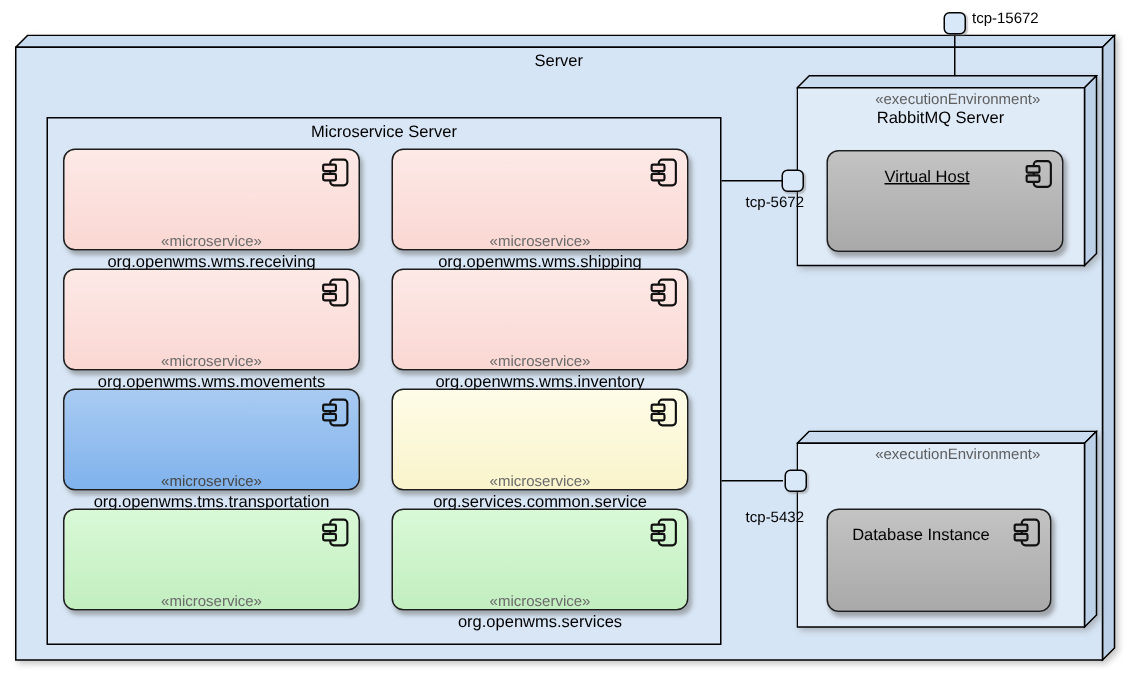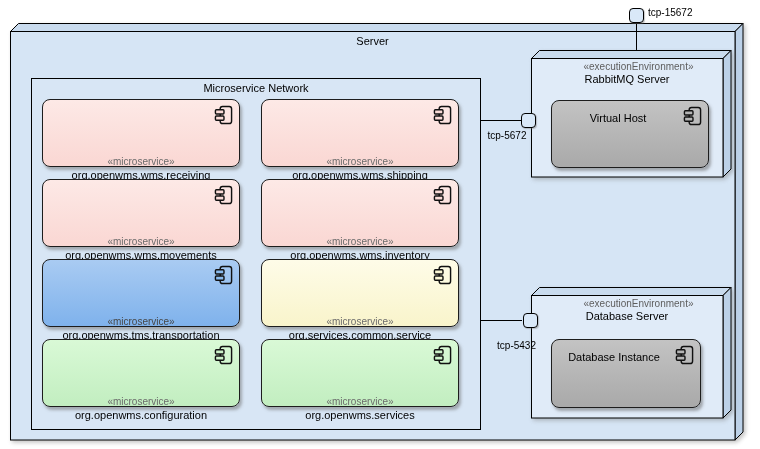--- a/index.html
+++ b/index.html
@@ -50,21 +50,21 @@
   .cicon { position:absolute; top:5px; right:6px; width:19px; height:20px; }
   .ci-body { fill:none; stroke:#111; stroke-width:1.5; }
   .ci-tab  { fill:var(--bg,#fff); stroke:#111; stroke-width:1.5; }
 
   .comp {
     position:absolute; box-sizing:border-box;
     border:1px solid #1d1d1d; border-radius:8px;
     box-shadow:2px 3px 3px rgba(95,95,95,.5);
     text-align:center; padding-top:10px;
   }
-  #vh  { left:551px; top:100px; width:158px; height:68px; }
+  #vh  { left:551px; top:100px; width:158px; height:68px;text-decoration:underline; }
   #dbi { left:551px; top:339px; width:150px; height:69px; }
   .comp .msname { padding-right:24px; }
 
   .line { position:absolute; background:#000; }
   .port {
     position:absolute; width:15px; height:15px; box-sizing:border-box;
     background:#d9e8f8; border:1.5px solid #000; border-radius:4px;
     box-shadow:1px 1px 1px rgba(120,120,120,.4);
   }
   .portlabel { position:absolute; font-size:10px; white-space:nowrap; }
@@ -75,21 +75,21 @@
 <div id="canvas">
 
   <svg class="nodesvg" style="left:10px;top:23px" width="734" height="418">
     <polygon class="bevelT" points="0.5,8.5 8.5,0.5 733,0.5 725,8.5"></polygon>
     <polygon class="bevelR" points="725,8.5 733,0.5 733,409 725,417"></polygon>
     <rect class="face" x="0.5" y="8.5" width="724.5" height="408.5"></rect>
   </svg>
   <div class="node-title" style="left:10px;top:35px;width:725px">Server</div>
 
   <div id="network"></div>
-  <div id="network-title">Microservice Network</div>
+  <div id="network-title">Microservice Server</div>
 
   <div class="line" style="left:636px;top:23px;width:1px;height:28px"></div>
   <div class="line" style="left:481px;top:120px;width:41px;height:1px"></div>
   <div class="line" style="left:481px;top:320px;width:41px;height:1px"></div>
 
   <svg class="nodesvg" style="left:531px;top:50px" width="201" height="128">
     <polygon class="bevelT" points="0.5,8.5 8.5,0.5 200,0.5 192,8.5"></polygon>
     <polygon class="bevelR" points="192,8.5 200,0.5 200,119 192,127"></polygon>
     <rect class="face2" x="0.5" y="8.5" width="191.5" height="118.5"></rect>
   </svg>
@@ -103,21 +103,20 @@
       <rect class="ci-tab" x="1.5" y="11.5" width="9" height="4.5" rx="1"></rect>
     </svg>
   </div>
 
   <svg class="nodesvg" style="left:531px;top:287px" width="201" height="132">
     <polygon class="bevelT" points="0.5,8.5 8.5,0.5 200,0.5 192,8.5"></polygon>
     <polygon class="bevelR" points="192,8.5 200,0.5 200,123 192,131"></polygon>
     <rect class="face2" x="0.5" y="8.5" width="191.5" height="122.5"></rect>
   </svg>
   <div class="env-stereo" style="top:298px">«executionEnvironment»</div>
-  <div class="env-title" style="top:310px">Database Server</div>
   <div id="dbi" class="comp c-gray">
     <div class="msname">Database Instance</div>
     <svg class="cicon" viewBox="0 0 20 21">
       <rect class="ci-body" x="6.5" y="1.5" width="12" height="18" rx="2.5"></rect>
       <rect class="ci-tab" x="1.5" y="5" width="9" height="4.5" rx="1"></rect>
       <rect class="ci-tab" x="1.5" y="11.5" width="9" height="4.5" rx="1"></rect>
     </svg>
   </div>
 
   <div class="ms m0 c-pink">
@@ -169,39 +168,38 @@
     <div class="stereo">«microservice»</div>
     <div class="msname">org.services.common.service</div>
     <svg class="cicon" viewBox="0 0 20 21">
       <rect class="ci-body" x="6.5" y="1.5" width="12" height="18" rx="2.5"></rect>
       <rect class="ci-tab" x="1.5" y="5" width="9" height="4.5" rx="1"></rect>
       <rect class="ci-tab" x="1.5" y="11.5" width="9" height="4.5" rx="1"></rect>
     </svg>
   </div>
   <div class="ms m6 c-green">
     <div class="stereo">«microservice»</div>
-    <div class="msname">org.openwms.configuration</div>
     <svg class="cicon" viewBox="0 0 20 21">
       <rect class="ci-body" x="6.5" y="1.5" width="12" height="18" rx="2.5"></rect>
       <rect class="ci-tab" x="1.5" y="5" width="9" height="4.5" rx="1"></rect>
       <rect class="ci-tab" x="1.5" y="11.5" width="9" height="4.5" rx="1"></rect>
     </svg>
   </div>
   <div class="ms m7 c-green">
     <div class="stereo">«microservice»</div>
     <div class="msname">org.openwms.services</div>
     <svg class="cicon" viewBox="0 0 20 21">
       <rect class="ci-body" x="6.5" y="1.5" width="12" height="18" rx="2.5"></rect>
       <rect class="ci-tab" x="1.5" y="5" width="9" height="4.5" rx="1"></rect>
       <rect class="ci-tab" x="1.5" y="11.5" width="9" height="4.5" rx="1"></rect>
     </svg>
   </div>
 
   <div class="port" style="left:629px;top:8px"></div>
   <div class="portlabel" style="left:648px;top:7px">tcp-15672</div>
 
   <div class="port" style="left:521px;top:113px"></div>
-  <div class="portlabel" style="left:478px;top:130px;width:58px;text-align:center">tcp-5672</div>
+  <div class="portlabel" style="left:478px;top:130px;width:58px;text-align:right">tcp-5672</div>
 
   <div class="port" style="left:523px;top:313px"></div>
   <div class="portlabel" style="left:478px;top:340px;width:58px;text-align:right">tcp-5432</div>
 
 </div>
 
 </body></html>

